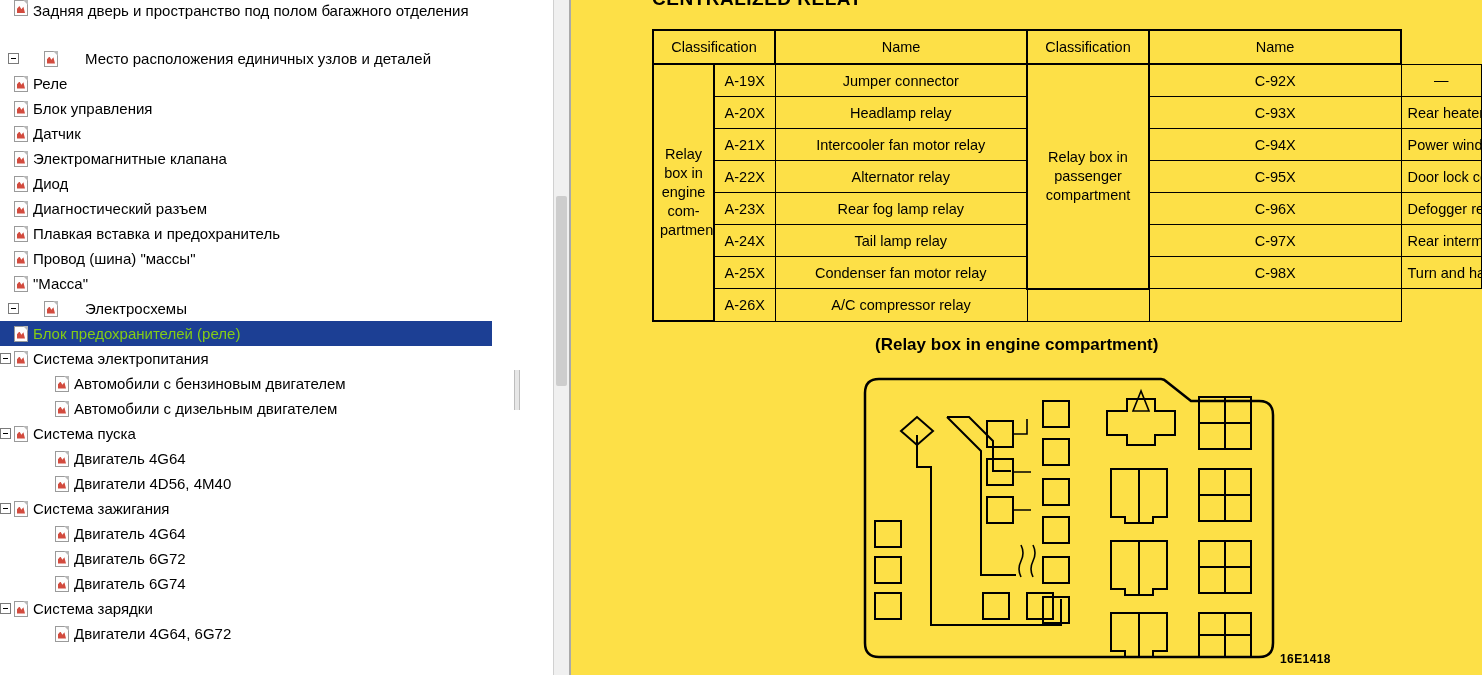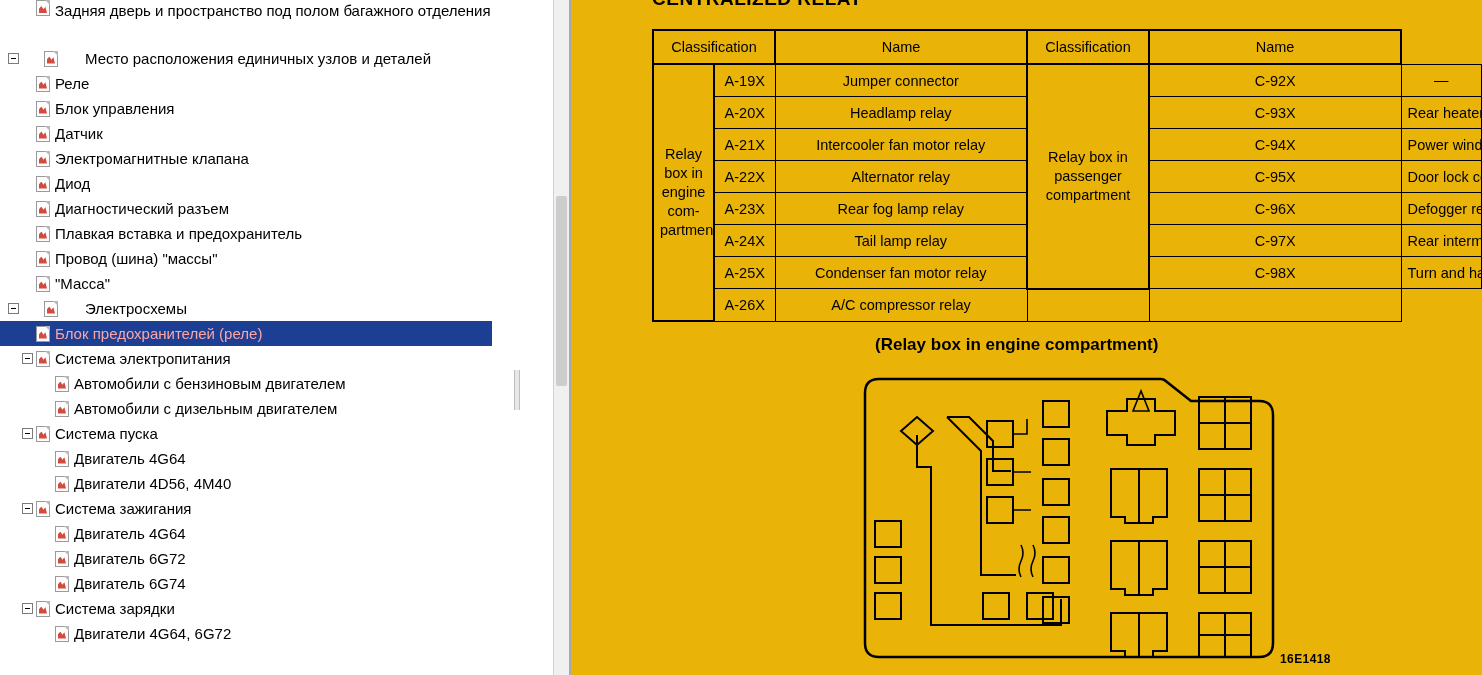--- a/index.html
+++ b/index.html
@@ -102,24 +102,24 @@
     top: 5px;
     width: 8px;
     height: 7px;
     background: #d24b3e;
     clip-path: polygon(0 40%, 30% 0, 55% 45%, 80% 10%, 100% 100%, 0 100%);
   }
   .tree-row.selected {
     background: #1c3f94;
   }
   .tree-row.selected .label {
-    color: #fca5a5;
+    color: #84cc16;
   }
   .indent-0 { padding-left: 8px; gap: 22px; }
-  .indent-1 { padding-left: 22px; }
+  .indent-1 { }
   .indent-2 { padding-left: 41px; }
 
   
   #tree-scrollbar {
     position: absolute;
     right: 0px;
     top: 0;
     width: 16px;
     height: 675px;
     background: #f0f0f0;
@@ -163,21 +163,21 @@
     background: #a9a9a9;
   }
 
   
   #doc-pane {
     position: absolute;
     left: 571px;
     top: 0;
     width: 911px;
     height: 675px;
-    background: #eab308;
+    background: #fde047;
     overflow: hidden;
   }
   #doc-heading {
     position: absolute;
     left: 81px;
     top: -12px;
     font-size: 19px;
     font-weight: bold;
     letter-spacing: 0.5px;
     color: #000000;

